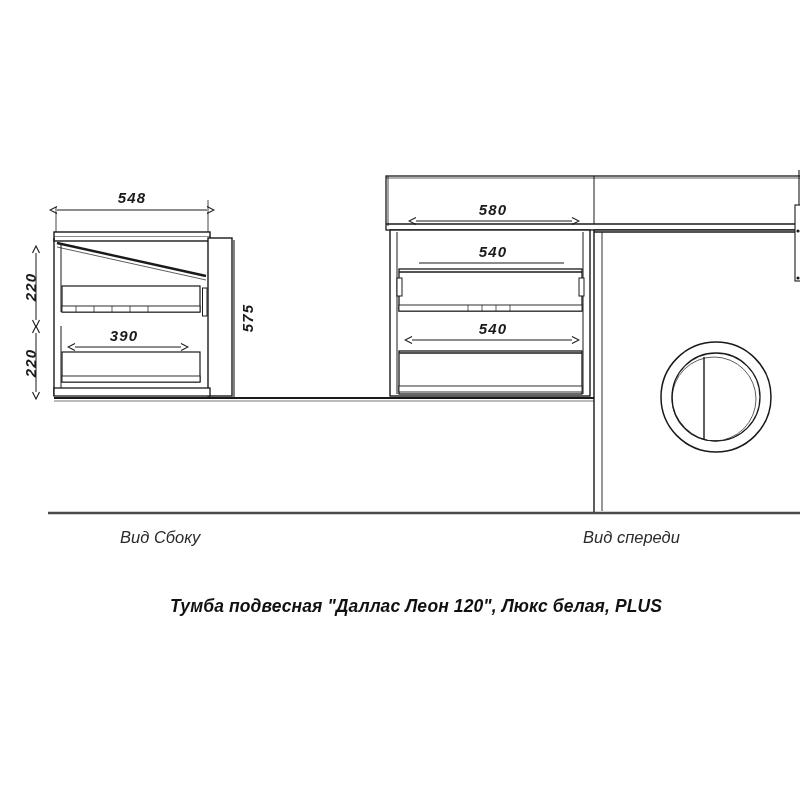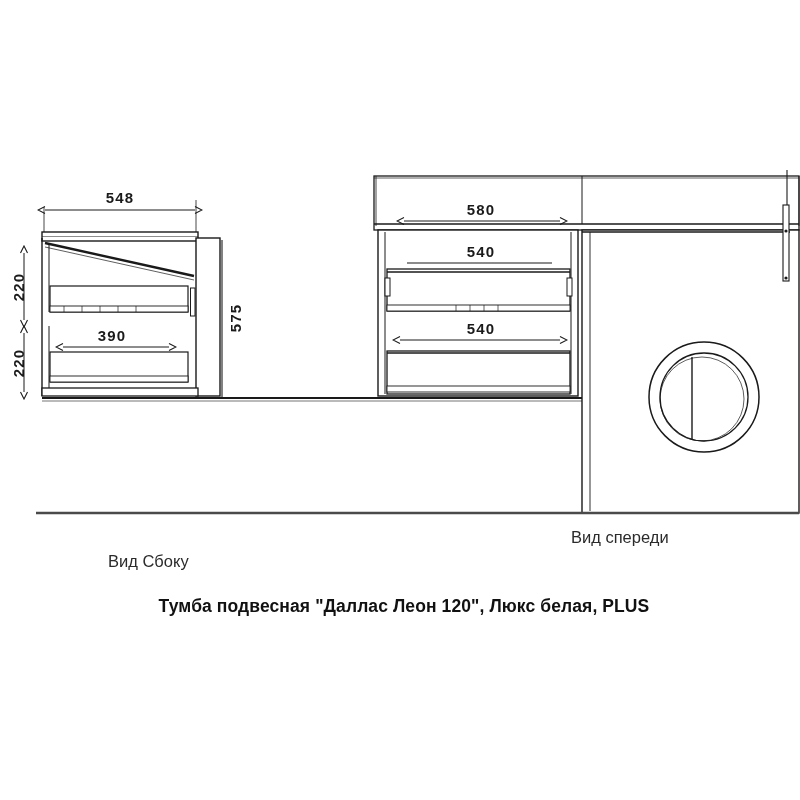--- a/index.html
+++ b/index.html
@@ -10,23 +10,24 @@
   body {
     width: 800px;
     height: 800px;
     position: relative;
     font-family: "Liberation Sans", sans-serif;
     overflow: hidden;
   }
 
   .drawing-root {
     position: absolute;
-    left: 4px; top: 0;
+    left: 16px; top: 0;
     width: 752px;
     height: 800px;
+    font-style: italic;
   }
 
   svg.drawing {
     position: absolute;
     left: 0; top: 0;
     width: 800px;
     height: 800px;
     display: block;
   }
 
@@ -38,21 +39,21 @@
     letter-spacing: 1.2px;
   }
 
   .view-label {
     position: absolute;
     font-family: "Liberation Sans", sans-serif;
     font-size: 16.5px;
     color: #2b2b2b;
     white-space: nowrap;
   }
-  #view-label-side { left: 104px; top: 528px; margin-top: 24px; }
+  #view-label-side { left: 104px; top: 528px; }
   #view-label-front { left: 567px; top: 528px; }
 
   .caption {
     position: absolute;
     left: 0;
     top: 596px;
     width: 800px;
     text-align: center;
     font-family: "Liberation Sans", sans-serif;
     font-size: 17.5px;

